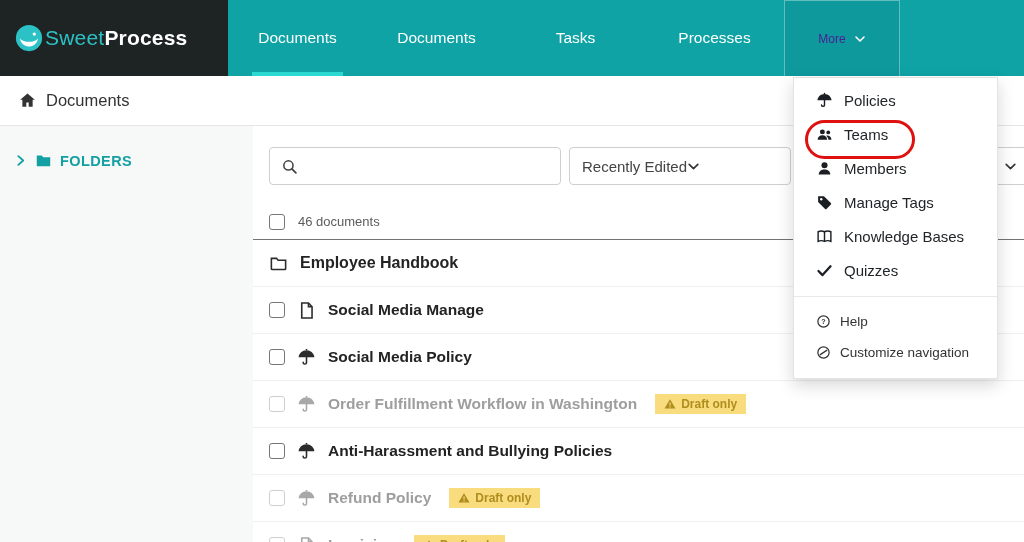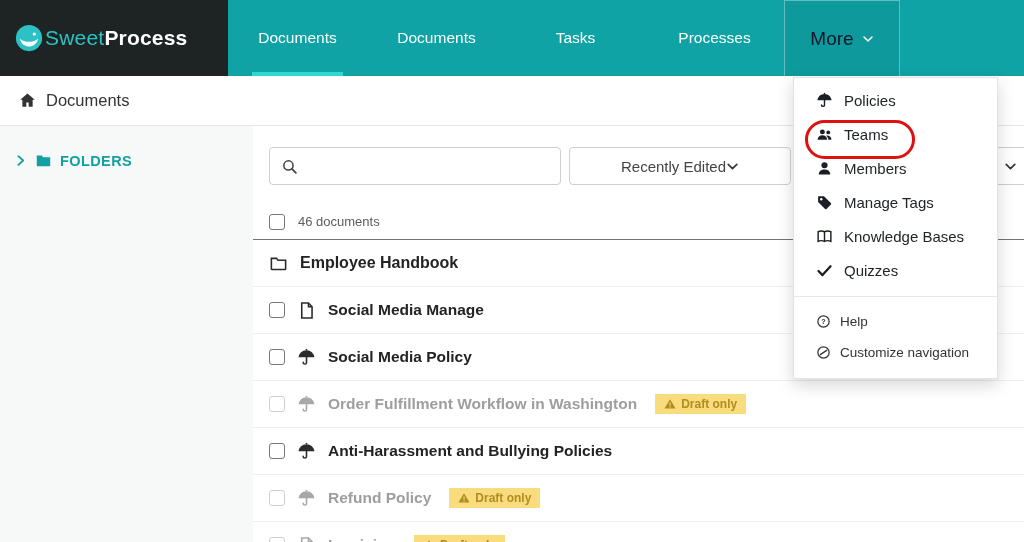--- a/index.html
+++ b/index.html
@@ -9,40 +9,40 @@
   
   .topnav { position:absolute; top:0; left:0; width:1024px; height:76px; background:#0FA3A6; display:flex; z-index:10; }
   .logo-block { width:228px; height:100%; background:#1E2323; display:flex; align-items:center; padding-left:14px; gap:1px; flex-shrink:0; }
   .logo-mark { width:30px; height:30px; flex-shrink:0; }
   .brand-name { font-size:21px; letter-spacing:.2px; white-space:nowrap; }
   .brand-sweet { color:#2CC2C5; font-weight:400; }
   .brand-process { color:#ffffff; font-weight:700; }
   .tabs { display:flex; height:100%; }
   .tab { width:139px; height:100%; display:flex; align-items:center; justify-content:center; color:#fff; font-size:15.5px; position:relative; cursor:pointer; }
   .tab.active::after { content:""; position:absolute; bottom:0; left:24px; right:24px; height:4px; background:#2BD9D2; }
-  .tab-more { width:116px; height:100%; display:flex; align-items:center; justify-content:center; gap:8px; color:#0f172a; font-size:19px; cursor:pointer; border:1px solid rgba(255,255,255,.35); border-bottom:none; background:rgba(0,0,0,.05); }
+  .tab-more { width:116px; height:100%; display:flex; align-items:center; justify-content:center; gap:8px; color:#4c1d95; font-size:12px; cursor:pointer; border:1px solid rgba(255,255,255,.35); border-bottom:none; background:rgba(0,0,0,.05); }
   .tab-more svg { width:12px; height:12px; }
 
   
   .breadcrumb-bar { position:absolute; top:76px; left:0; width:1024px; height:50px; background:#fff; border-bottom:1px solid #e6e6e6; display:flex; align-items:center; gap:9px; padding-left:18px; }
   .breadcrumb-bar svg { width:19px; height:19px; color:#333; }
   .breadcrumb-title { font-size:16.5px; color:#333; }
 
   
   .sidebar { position:absolute; top:126px; left:0; width:253px; height:416px; background:#f7f8f8; }
   .folders-row { display:flex; align-items:center; gap:8px; margin:26px 0 0 14px; cursor:pointer; }
   .folders-row svg { color:#13A0A3; }
   .folders-label { color:#13A0A3; font-size:14.5px; font-weight:700; letter-spacing:.4px; }
 
   
   .main { position:absolute; top:126px; left:253px; width:771px; height:416px; background:#fff; overflow:hidden; }
   .search-box { position:absolute; left:16px; top:21px; width:292px; height:38px; border:1px solid #cfcfcf; border-radius:4px; display:flex; align-items:center; padding-left:11px; gap:8px; background:#fff; }
   .search-box svg { width:17px; height:17px; color:#444; flex-shrink:0; }
   .search-input { border:none; outline:none; flex:1; height:100%; font-size:14px; font-family:"Liberation Sans", sans-serif; background:transparent; }
-  .sort-box { position:absolute; left:316px; top:21px; width:222px; height:38px; border:1px solid #cfcfcf; border-radius:4px; display:flex; align-items:center; justify-content:center; padding:0 12px; font-size:15px; color:#444; cursor:pointer; background:#fff; }
+  .sort-box { position:absolute; left:316px; top:21px; width:222px; height:38px; border:1px solid #cfcfcf; border-radius:4px; display:flex; align-items:center; justify-content:flex-start; padding:0 12px; font-size:15px; color:#444; cursor:pointer; background:#fff; }
   .sort-box svg, .right-box svg { width:13px; height:13px; color:#333; flex-shrink:0; }
   .right-box { position:absolute; left:732px; top:21px; width:90px; height:38px; border:1px solid #cfcfcf; border-radius:4px; display:flex; align-items:center; padding-left:18px; cursor:pointer; background:#fff; }
 
   .count-row { position:absolute; top:78px; left:0; width:771px; height:36px; display:flex; align-items:center; gap:13px; padding-left:16px; border-bottom:1px solid #737373; }
   .count-label { font-size:13px; color:#5c5c5c; }
 
   .rows { position:absolute; top:114px; left:0; width:771px; }
   .row { height:47px; display:flex; align-items:center; gap:12px; padding-left:16px; border-bottom:1px solid #efefef; }
   .row .row-icon { width:19px; height:19px; color:#2b2b2b; flex-shrink:0; }
   .row-title { font-size:15.5px; font-weight:700; color:#232323; cursor:pointer; white-space:nowrap; }

